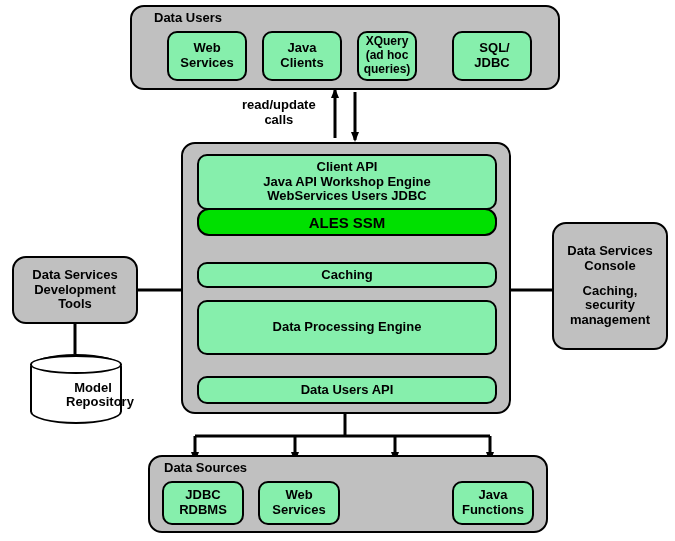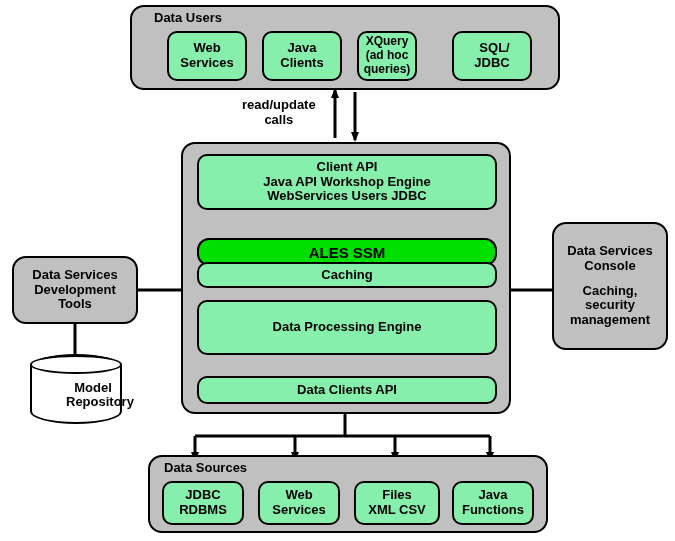--- a/index.html
+++ b/index.html
@@ -122,31 +122,31 @@
 
 <div class="abs label" style="left:242px; top:98px; white-space:pre-line;"><span>read/update
 calls</span></div>
 
 <div class="abs graybox" style="left:181px; top:142px; width:330px; height:272px;">
   <div class="abs whitebox" style="left:14px; top:10px; width:300px; height:56px;">
     <span>Client API</span>
     <span>Java API Workshop Engine</span>
     <span>WebServices Users JDBC</span>
   </div>
-  <div class="abs greenbox" style="left:14px; top:64px; width:300px; height:28px;margin-top:30px;">
+  <div class="abs greenbox" style="left:14px; top:64px; width:300px; height:28px;">
       <span>ALES SSM</span>
     </div>
   <div class="abs whitebox" style="left:14px; top:118px; width:300px; height:26px;">
       <span>Caching</span>
     </div>
   <div class="abs whitebox" style="left:14px; top:156px; width:300px; height:55px;">
       <span>Data Processing Engine</span>
     </div>
   <div class="abs whitebox" style="left:14px; top:232px; width:300px; height:28px;">
-      <span>Data Clients API</span>
+      <span>Data Users API</span>
     </div>
 </div>
 
 <div class="abs graybox" style="left:12px; top:256px; width:126px; height:68px; display:flex; align-items:center; justify-content:center;">
   <div class="label" style="white-space:pre-line;">Data Services
 Development
 Tools</div>
 </div>
 
 <div class="cylinder" style="left:30px; top:354px; width:92px; height:70px;">
@@ -165,21 +165,17 @@
 <div class="abs graybox" style="left:148px; top:455px; width:400px; height:78px;">
   <div class="abs label" style="left:14px; top:4px;">Data Sources</div>
   <div class="abs whitebox" style="left:12px; top:24px; width:82px; height:44px;">
       <span style="white-space:pre-line;">JDBC
 RDBMS</span>
     </div>
   <div class="abs whitebox" style="left:108px; top:24px; width:82px; height:44px;">
       <span style="white-space:pre-line;">Web
 Services</span>
     </div>
-  <div class="abs whitebox" style="left:204px; top:24px; width:86px; height:44px;">
-      <span style="white-space:pre-line;">Files
-XML CSV</span>
-    </div>
   <div class="abs whitebox" style="left:302px; top:24px; width:82px; height:44px;">
       <span style="white-space:pre-line;">Java
 Functions</span>
     </div>
 </div>
 
 </body></html>

